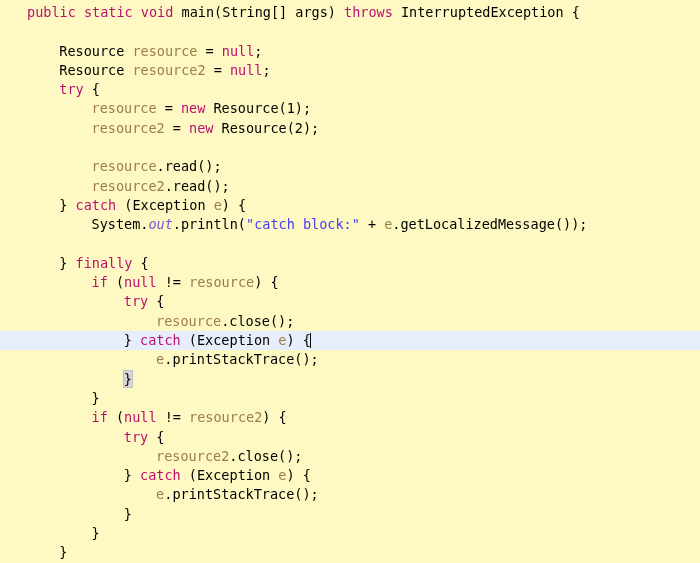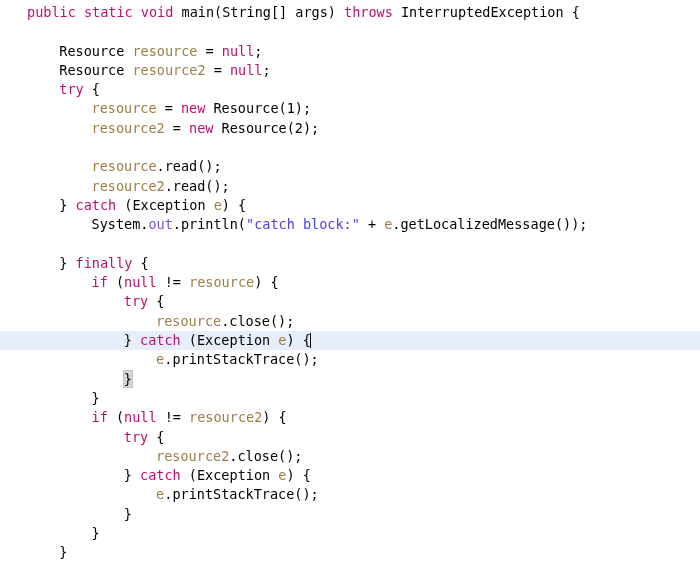--- a/index.html
+++ b/index.html
@@ -10,21 +10,21 @@
     width: 700px;
     height: 563px;
     overflow: hidden;
     background: #b8eec8;
     font-family: "DejaVu Sans Mono", "Liberation Mono", monospace;
   }
   #editor {
     position: relative;
     width: 700px;
     height: 563px;
-    background: #ffffff;
+    background: #fef9c3;
     font-size: 13.5px;
     line-height: 19.3px;
     padding-top: 3px;
     box-sizing: border-box;
     white-space: pre;
   }
   .line {
     position: relative;
     height: 19.3px;
     padding-left: 27px;
@@ -32,21 +32,21 @@
     color: #000000;
     letter-spacing: 0px;
   }
   .line.current {
     background: #e6eefc;
   }
   
   .kw    { color: #bb1070; }        
   .typ   { color: #000000; }        
   .var   { color: #9b7d47; }        
-  .fld   { color: #7a52d6; }  
+  .fld   { color: #7a52d6; font-style: italic; }  
   .str   { color: #4b3ee8; }        
   .pln   { color: #000000; }
 
   .caret {
     display: inline-block;
     width: 0;
     border-left: 1.5px solid #000;
     height: 15px;
     vertical-align: -3px;
     margin-left: -1px;

